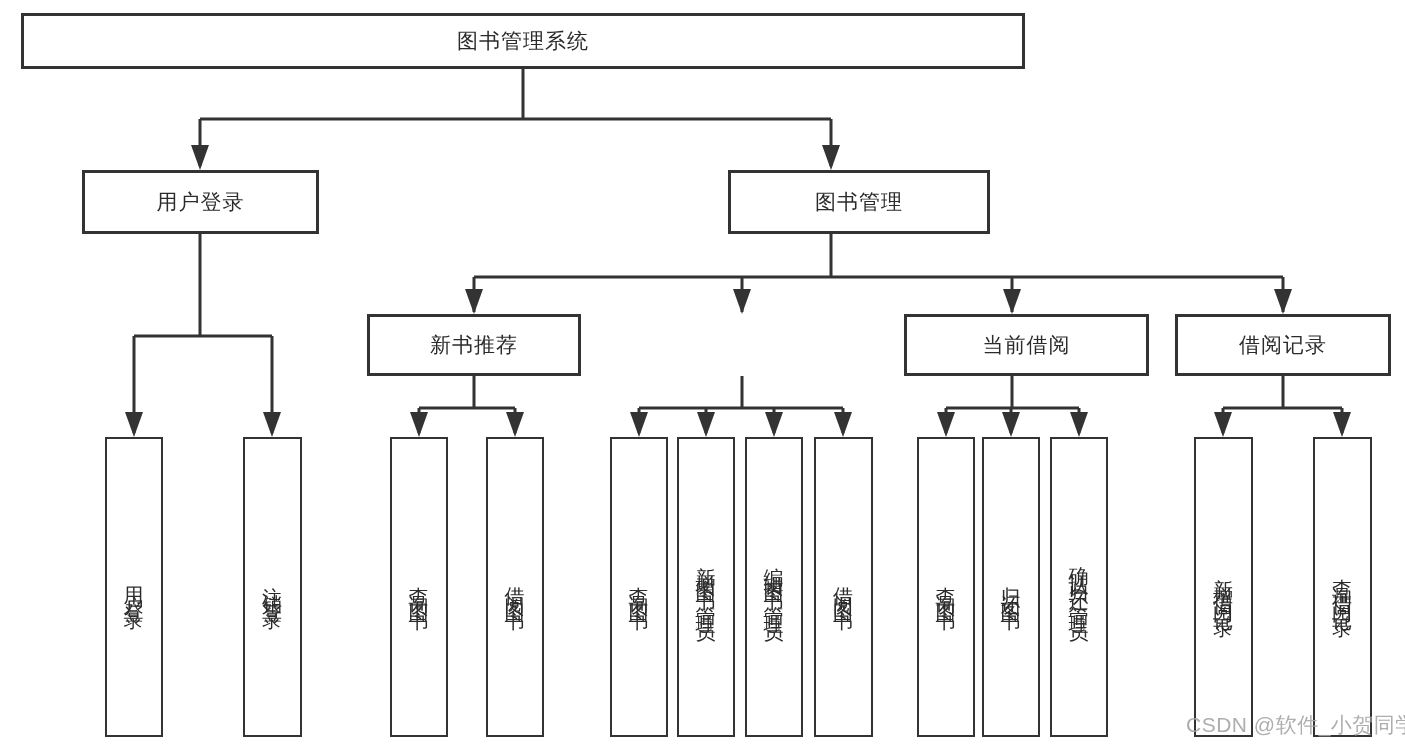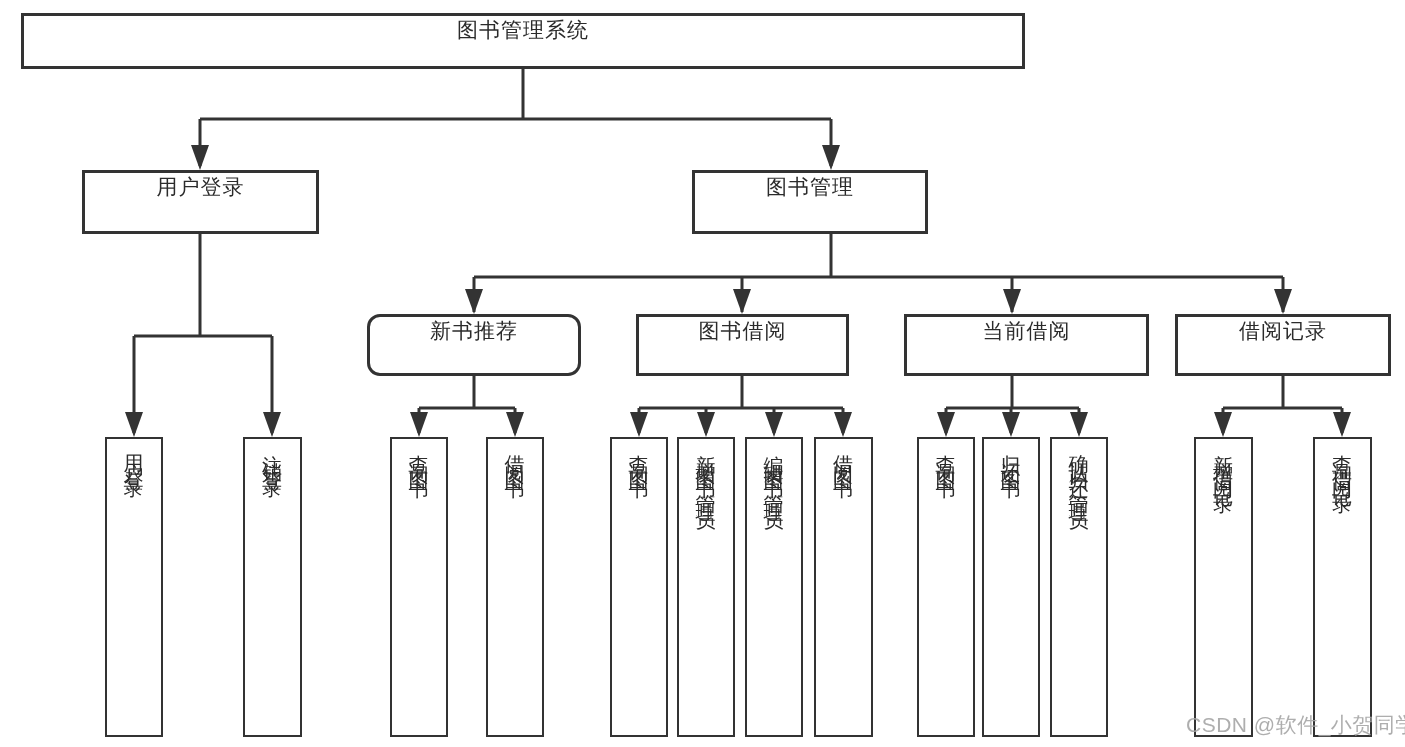--- a/index.html
+++ b/index.html
@@ -21,20 +21,21 @@
     top: 0;
     width: 1405px;
     height: 747px;
   }
   .node {
     position: absolute;
     box-sizing: border-box;
     border: 3px solid #333333;
     background: #ffffff;
     display: flex;
+    align-items: center;
     justify-content: center;
     color: #2b2b2b;
   }
   .hbox .lbl {
     font-size: 21px;
     letter-spacing: 1px;
     white-space: nowrap;
   }
   .vbox {
     border-width: 2.5px;
@@ -103,29 +104,26 @@
     </g>
   </svg>
 
   <div class="node hbox" style="left:21px; top:13px; width:1004px; height:56px;">
     <span class="lbl">图书管理系统</span>
   </div>
 
   <div class="node hbox" style="left:82px; top:170px; width:237px; height:64px;">
     <span class="lbl">用户登录</span>
   </div>
-  <div class="node hbox" style="left:692px; top:170px; width:236px; height:64px;">
+  <div class="node hbox" style="left:728px; top:170px; width:262px; height:64px;">
     <span class="lbl">图书管理</span>
   </div>
 
-  <div class="node hbox" style="left:367px; top:314px; width:214px; height:62px;border-radius:13px;">
+  <div class="node hbox" style="left:367px; top:314px; width:214px; height:62px;">
     <span class="lbl">新书推荐</span>
-  </div>
-  <div class="node hbox" style="left:636px; top:314px; width:213px; height:62px;">
-    <span class="lbl">图书借阅</span>
   </div>
   <div class="node hbox" style="left:904px; top:314px; width:245px; height:62px;">
     <span class="lbl">当前借阅</span>
   </div>
   <div class="node hbox" style="left:1175px; top:314px; width:216px; height:62px;">
     <span class="lbl">借阅记录</span>
   </div>
 
   <div class="node vbox" style="left:105px; top:437px; width:58px; height:300px;">
     <span class="lbl">用户登录</span>

